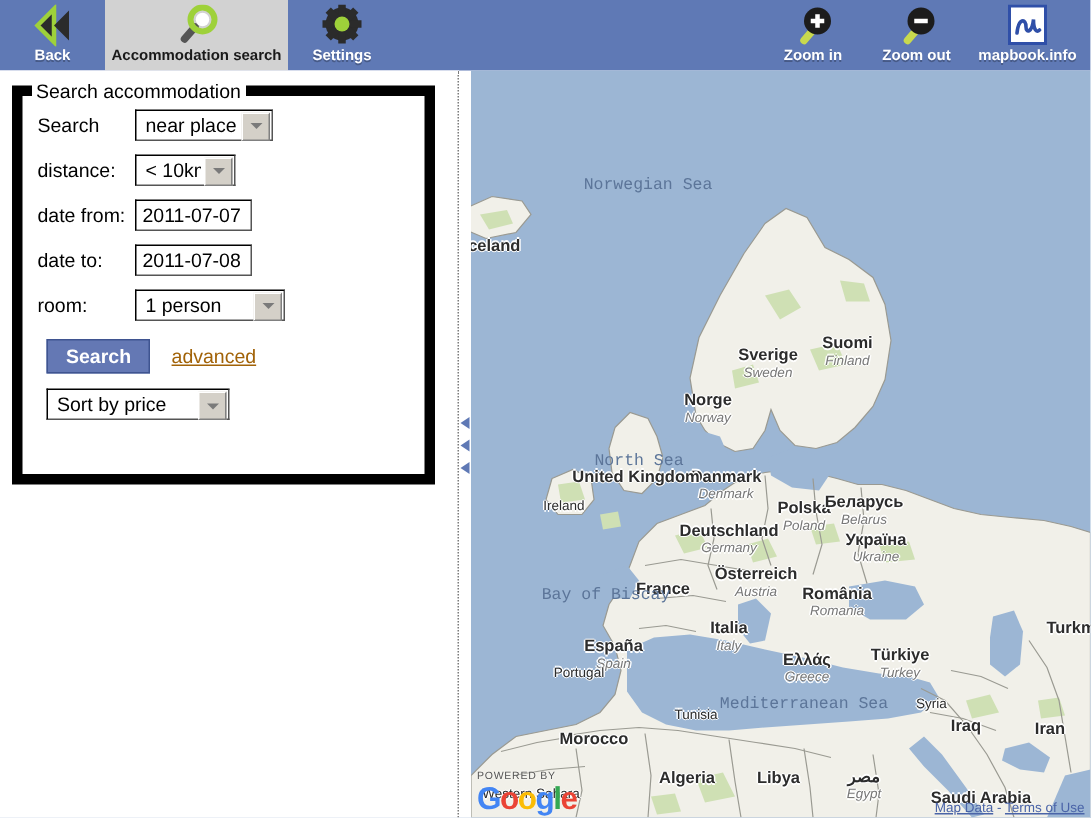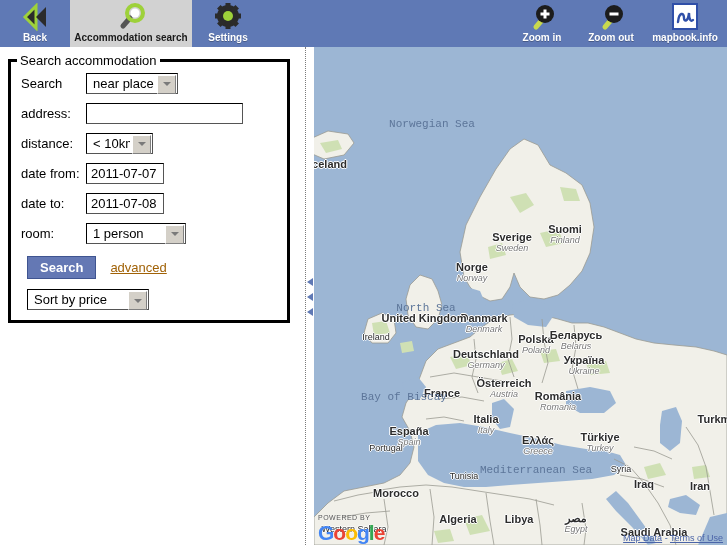--- a/index.html
+++ b/index.html
@@ -42,21 +42,21 @@
   #btn-mapbook { left: 648px; width: 74px; }
 
   
   #leftpanel {
     position: absolute; left: 0; top: 47px; width: 306px; height: 498px;
     background: #ffffff; box-sizing: border-box;
     border-right: 1px dotted #7b7b7b;
   }
   fieldset#searchbox {
     position: absolute; left: 8px; top: 6px; width: 282px; height: 270px;
-    border: 3px solid #000000; margin: 0; padding: 0;
+    border: 7px solid #000000; margin: 0; padding: 0;
     box-sizing: border-box;
   }
   fieldset#searchbox > legend {
     font-size: 13px; color: #000; padding: 0 3px; margin-left: 6px;
   }
   .frow { display: flex; align-items: center; margin: 0 0 0 10px; height: 30px; }
   .flabel { font-size: 13px; color: #000; width: 65px; flex: none; }
   .fsel {
     -webkit-appearance: none; appearance: none;
     font-family: "Liberation Sans", sans-serif; font-size: 13px; color: #000;
@@ -231,24 +231,20 @@
         <div class="selwrap">
           <select class="fsel" style="width:92px">
             <option>near place</option>
           </select>
           <span class="arrowbtn">
               <i></i>
             </span>
         </div>
       </div>
 
-      <div class="frow">
-        <div class="flabel">address:</div>
-        <input class="ftext" style="width: 157px;" type="text" value="">
-      </div>
 
       <div class="frow">
         <div class="flabel">distance:</div>
         <div class="selwrap">
           <select class="fsel" style="width:67px">
             <option>&lt; 10km</option>
           </select>
           <span class="arrowbtn">
               <i></i>
             </span>

